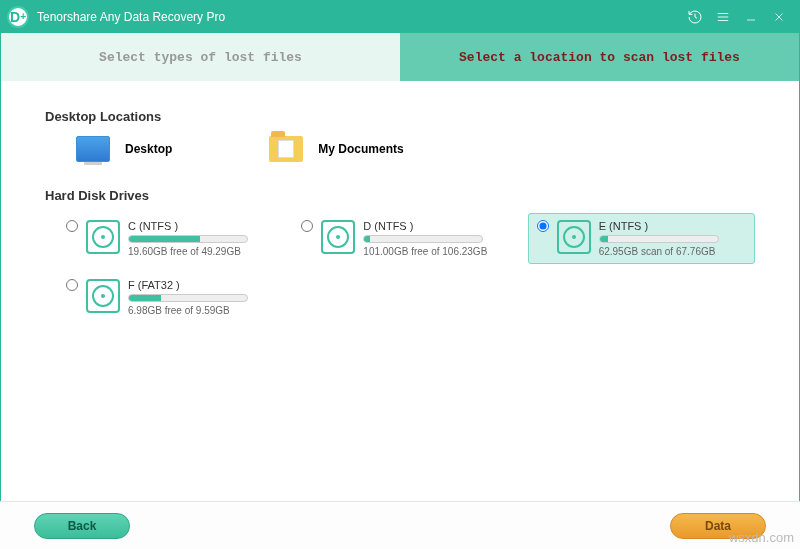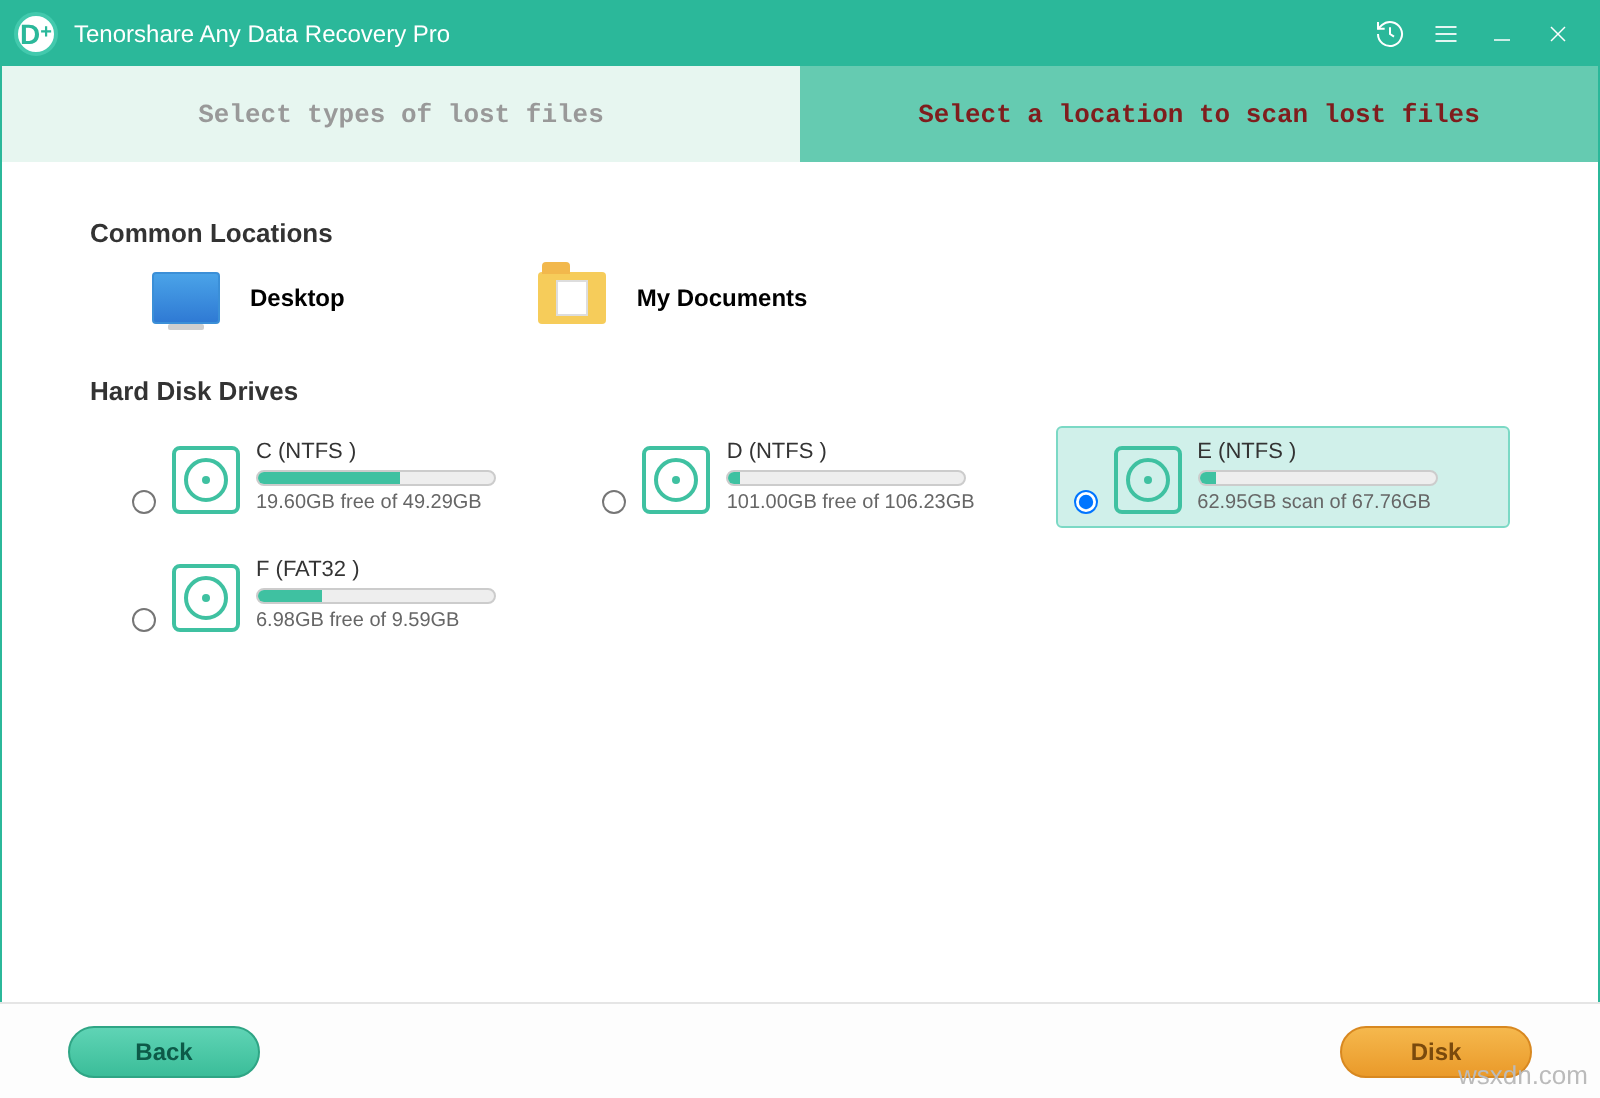--- a/index.html
+++ b/index.html
@@ -20,21 +20,21 @@
   .section-title { font-weight: bold; font-size: 13px; color: #333; margin-bottom: 10px; }
   .common-row { display: flex; gap: 96px; margin-bottom: 24px; padding-left: 30px;}
   .common-item { display: flex; align-items: center; gap: 14px; cursor: pointer; }
   .icon-box { width: 36px; height: 30px; display: flex; align-items: center; justify-content: center; }
   .desktop-icon { width:34px; height:26px; background: linear-gradient(#4aa3e8,#2f7ad4); border-radius: 2px; position: relative; border:1px solid #3b8fd7;}
   .desktop-icon::after { content:""; position:absolute; bottom:-4px; left:50%; transform:translateX(-50%); width:18px; height:3px; background:#cfcfcf; border-radius:1px;}
   .folder-icon { width:34px; height:26px; background:#f6cc5a; border-radius:2px; position:relative;}
   .folder-icon::before { content:""; position:absolute; top:-5px; left:2px; width:14px; height:6px; background:#f2b84c; border-radius:2px 2px 0 0;}
   .folder-icon .doc { position:absolute; top:4px; left:9px; width:16px; height:18px; background:#fff; border:1px solid #ddd;}
   .drives-grid { display: grid; grid-template-columns: repeat(3, 1fr); gap: 8px 8px; padding-left: 12px; }
-  .drive-item { display: flex; align-items: flex-end; gap: 8px; padding: 6px 8px; border: 1px solid transparent; border-radius: 3px; cursor: pointer; }
+  .drive-item { display: flex; align-items: flex-start; gap: 8px; padding: 6px 8px; border: 1px solid transparent; border-radius: 3px; cursor: pointer; }
   .drive-item.selected { background: #d0f0ea; border-color: #7bd9c5; }
   .drive-radio { width:12px; height:12px; flex-shrink:0;}
   .disk-icon { width: 34px; height: 34px; border: 2px solid #3fc1a1; border-radius: 4px; display: flex; align-items: center; justify-content: center; position: relative; flex-shrink: 0;}
   .disk-icon::before { content:""; width:18px; height:18px; border:2px solid #3fc1a1; border-radius:50%;}
   .disk-icon::after { content:""; position:absolute; width:4px; height:4px; background:#3fc1a1; border-radius:50%;}
   .drive-info { flex:1; min-width:0;}
   .drive-label { font-size: 11px; color: #333; margin-bottom: 3px; }
   .progress { width: 120px; height: 8px; background: #eee; border: 1px solid #ccc; border-radius: 4px; overflow: hidden; margin-bottom: 3px;}
   .progress .bar { height: 100%; background: #3fc1a1; }
   .drive-free { font-size: 10px; color: #666; }
@@ -77,21 +77,21 @@
       </svg>
   </div>
 </div>
 
 <div class="stepbar">
   <div class="step inactive">Select types of lost files</div>
   <div class="step active">Select a location to scan lost files</div>
 </div>
 
 <div class="content">
-  <div class="section-title">Common Locations</div>
+  <div class="section-title">Desktop Locations</div>
   <div class="common-row">
     <div class="common-item">
       <div class="icon-box">
           <div class="desktop-icon"></div>
         </div>
       <span style="font-weight:bold">Desktop</span>
     </div>
     <div class="common-item">
       <div class="icon-box">
           <div class="folder-icon">
@@ -146,16 +146,16 @@
             <div class="bar" style="width:27%"></div>
           </div>
           <div class="drive-free">6.98GB free of 9.59GB</div>
         </div>
       </div>
     </div>
 </div>
 
 <div class="footer">
   <div class="btn btn-back">Back</div>
-  <div class="btn btn-scan">Disk</div>
+  <div class="btn btn-scan">Data</div>
 </div>
 
 <div class="watermark">wsxdn.com</div>
 
 </body></html>

